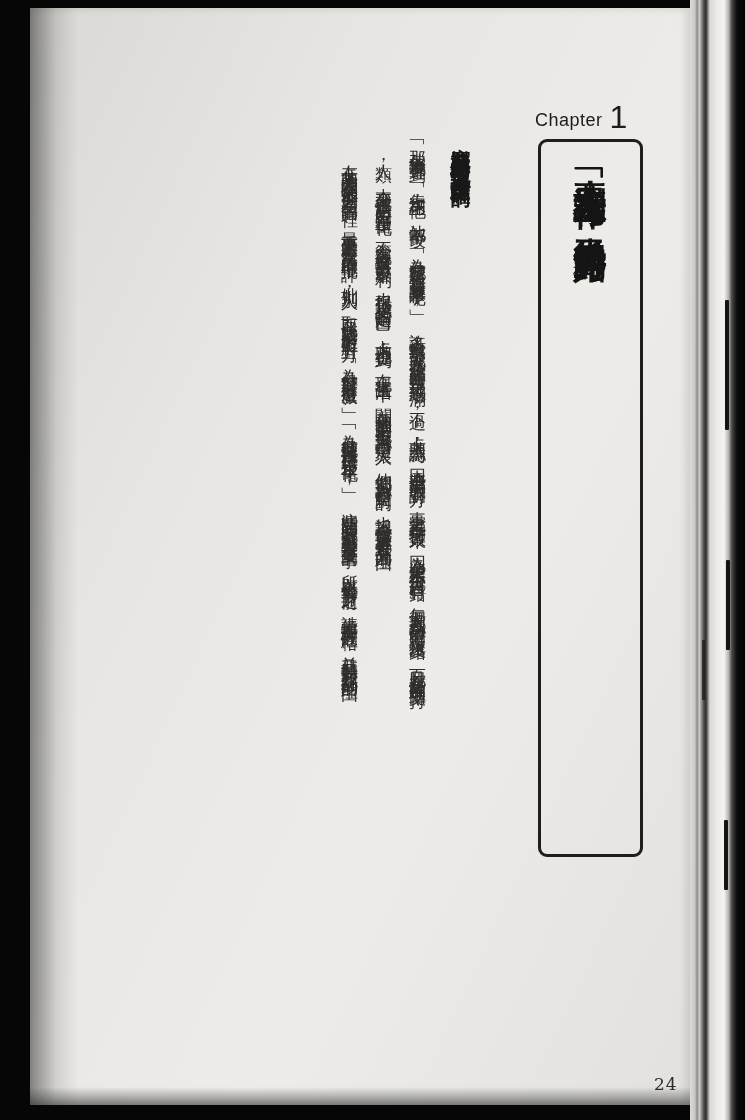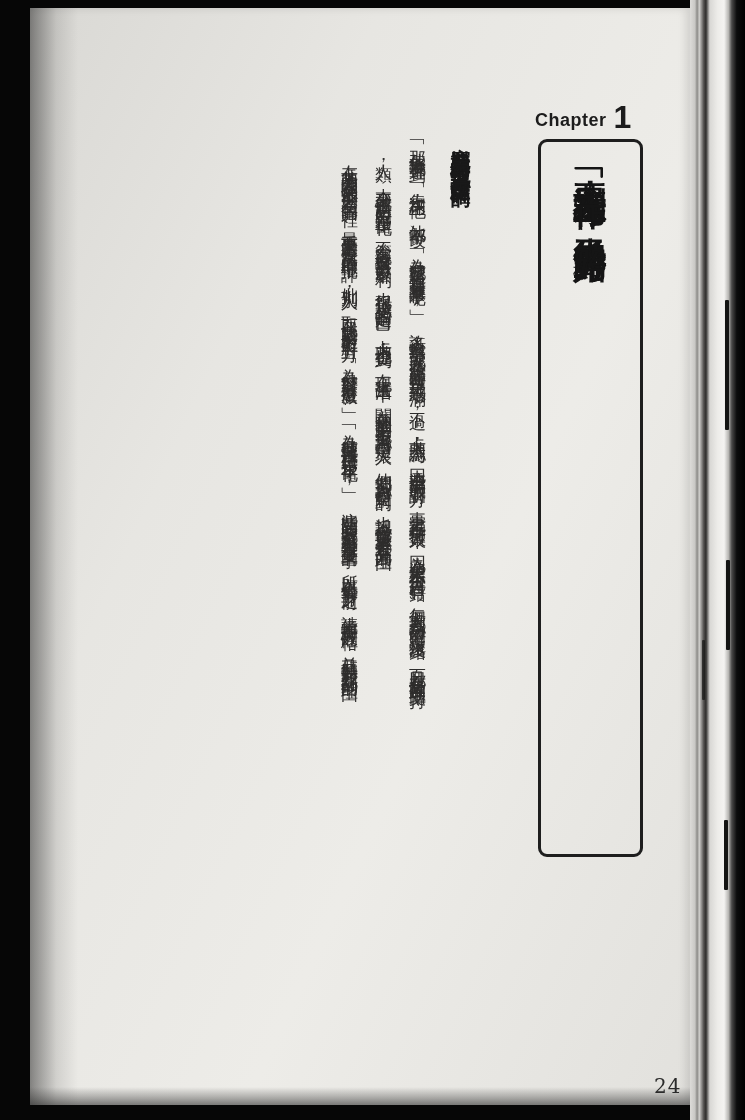--- a/index.html
+++ b/index.html
@@ -43,21 +43,21 @@
   .edge-mark.m2 { right: 15px; top: 560px; width: 4px; height: 90px; }
   .edge-mark.m3 { right: 40px; top: 640px; width: 3px; height: 60px; opacity: .7; }
   .edge-mark.m4 { right: 17px; top: 820px; width: 4px; height: 70px; }
 
   
   .chapter {
     position: absolute; left: 505px; top: 94px;
     display: flex; align-items: flex-start;
     color: #1c1c1c;
     font-family: "Liberation Sans", sans-serif;
-    font-weight: bold;
+    font-weight: normal;
   }
   .chapter-word { font-size: 18px; letter-spacing: 0.5px; padding-top: 8px; }
   .chapter-num  { font-size: 32px; line-height: 30px; margin-left: 7px; }
 
   
   .title-box {
     position: absolute; left: 508px; top: 131px;
     width: 105px; height: 718px;
     border: 3px solid #1e1e1e;
     border-radius: 9px;
@@ -98,21 +98,21 @@
     color: #2e2d2c;
     text-align: justify;
   }
   .body-text p { margin: 0; }
   .body-text p.indent { text-indent: 1em; }
 
   
   .page-num {
     position: absolute; left: 624px; top: 1066px;
     font-family: "DejaVu Serif", serif;
-    font-size: 20px;
+    font-size: 17px;
     color: #2b2b2b;
     letter-spacing: 1px;
   }
 </style>
 </head>
 <body>
 
 <div class="photo">
 
   <div class="paper">

